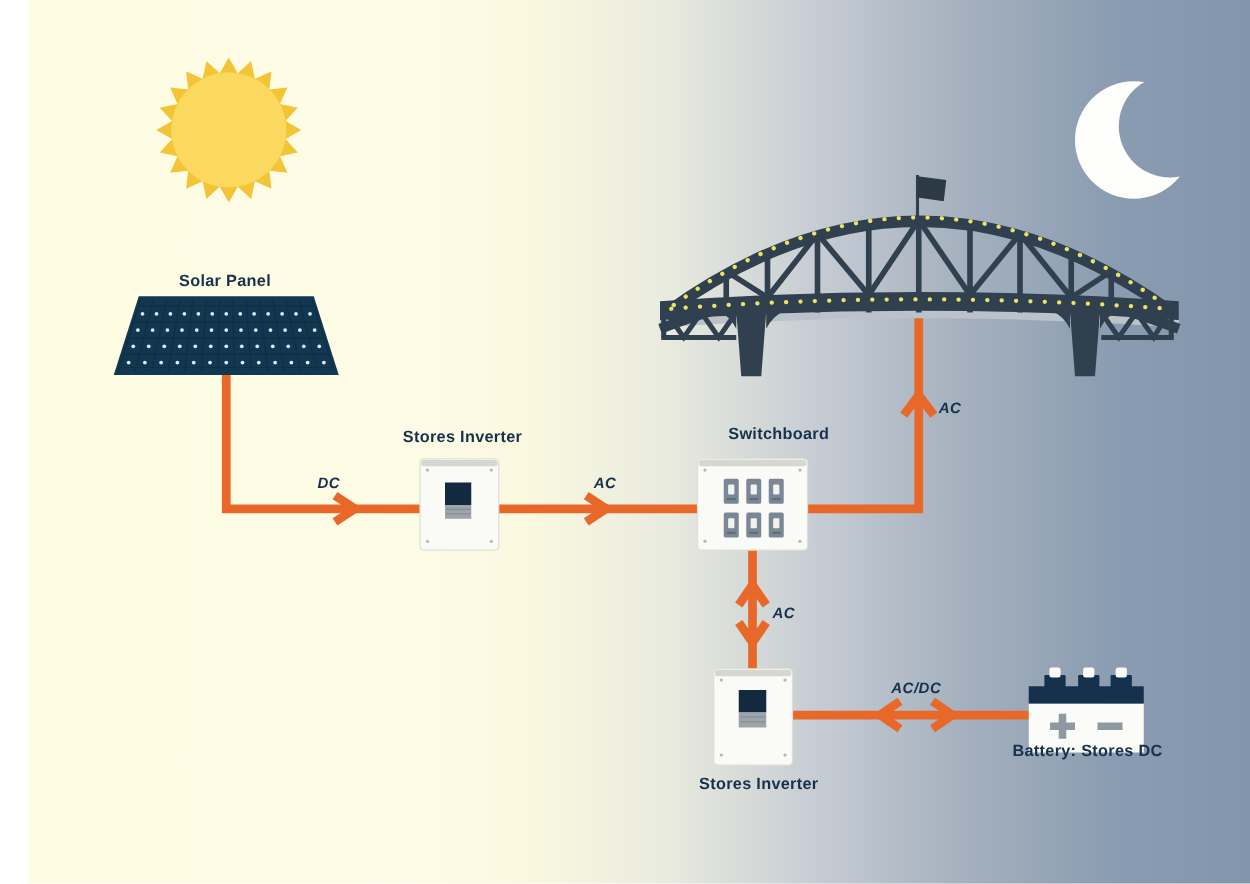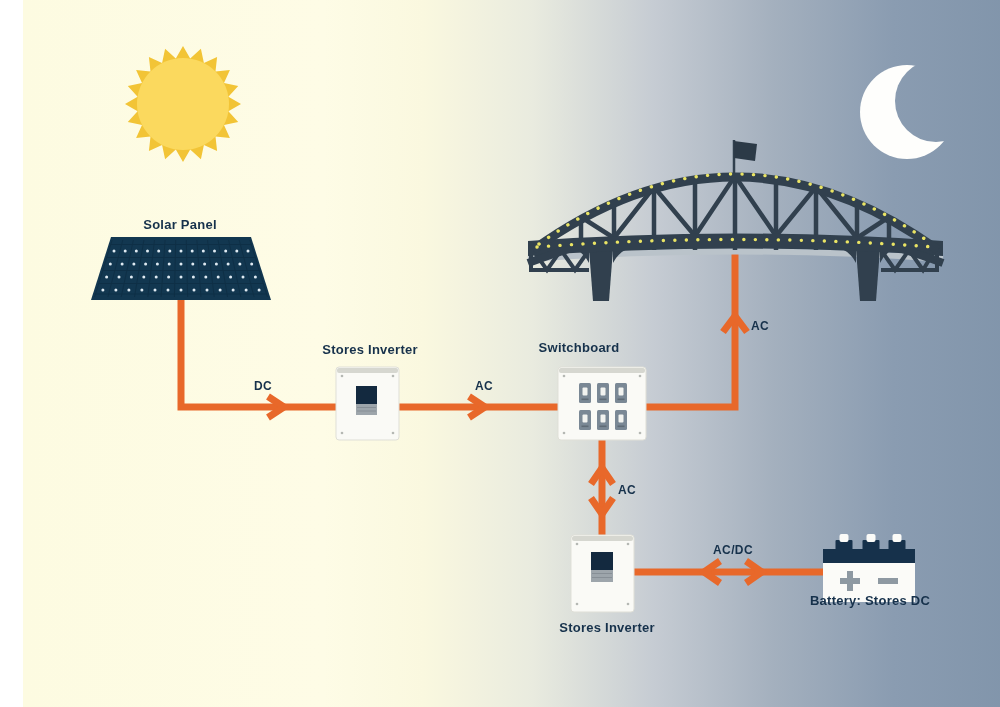--- a/index.html
+++ b/index.html
@@ -10,21 +10,21 @@
       #FDFBE1 0%, #FEFCE6 30%, #FAF8DF 40%, #E9EBDF 51%,
       #C6CCD3 63%, #A4B0BE 75%, #8A9CB1 87%, #8094AA 100%);
     margin-left:23px;
   }
   svg.layer{position:absolute;left:0;top:0;}
   .lbl{
     position:absolute;transform:translate(-50%,-50%);
     font-weight:bold;color:#16314B;font-size:13px;
     letter-spacing:.25px;white-space:nowrap;
   }
-  .wlbl{font-size:12px;letter-spacing:.4px;}
+  .wlbl{font-size:12px;letter-spacing:.4px;font-style:italic;}
 </style>
 </head>
 <body>
 
 <div class="scene">
 
   <svg class="layer" width="1000" height="707" viewBox="0 0 1000 707">
     <defs>
       <mask id="moonmask">
         <rect x="810" y="40" width="180" height="150" fill="#fff"></rect>
@@ -261,21 +261,21 @@
       <g fill="#8E99A2">
         <rect x="817" y="578" width="20" height="6"></rect>
         <rect x="824" y="571" width="6" height="20"></rect>
         <rect x="855" y="578" width="20" height="6"></rect>
       </g>
     </g>
   </svg>
 
   <div class="lbl" style="left:157px;top:224px">Solar Panel</div>
   <div class="lbl" style="left:347px;top:349px">Stores Inverter</div>
-  <div class="lbl" style="left:556px;top:347px">Switchboard</div>
+  <div class="lbl" style="left:600px;top:347px">Switchboard</div>
   <div class="lbl" style="left:584px;top:627px">Stores Inverter</div>
   <div class="lbl" style="left:847px;top:600px">Battery: Stores DC</div>
 
   <div class="lbl wlbl" style="left:240px;top:386px">DC</div>
   <div class="lbl wlbl" style="left:461px;top:386px">AC</div>
   <div class="lbl wlbl" style="left:737px;top:326px">AC</div>
   <div class="lbl wlbl" style="left:604px;top:490px">AC</div>
   <div class="lbl wlbl" style="left:710px;top:550px">AC/DC</div>
 </div>
 

